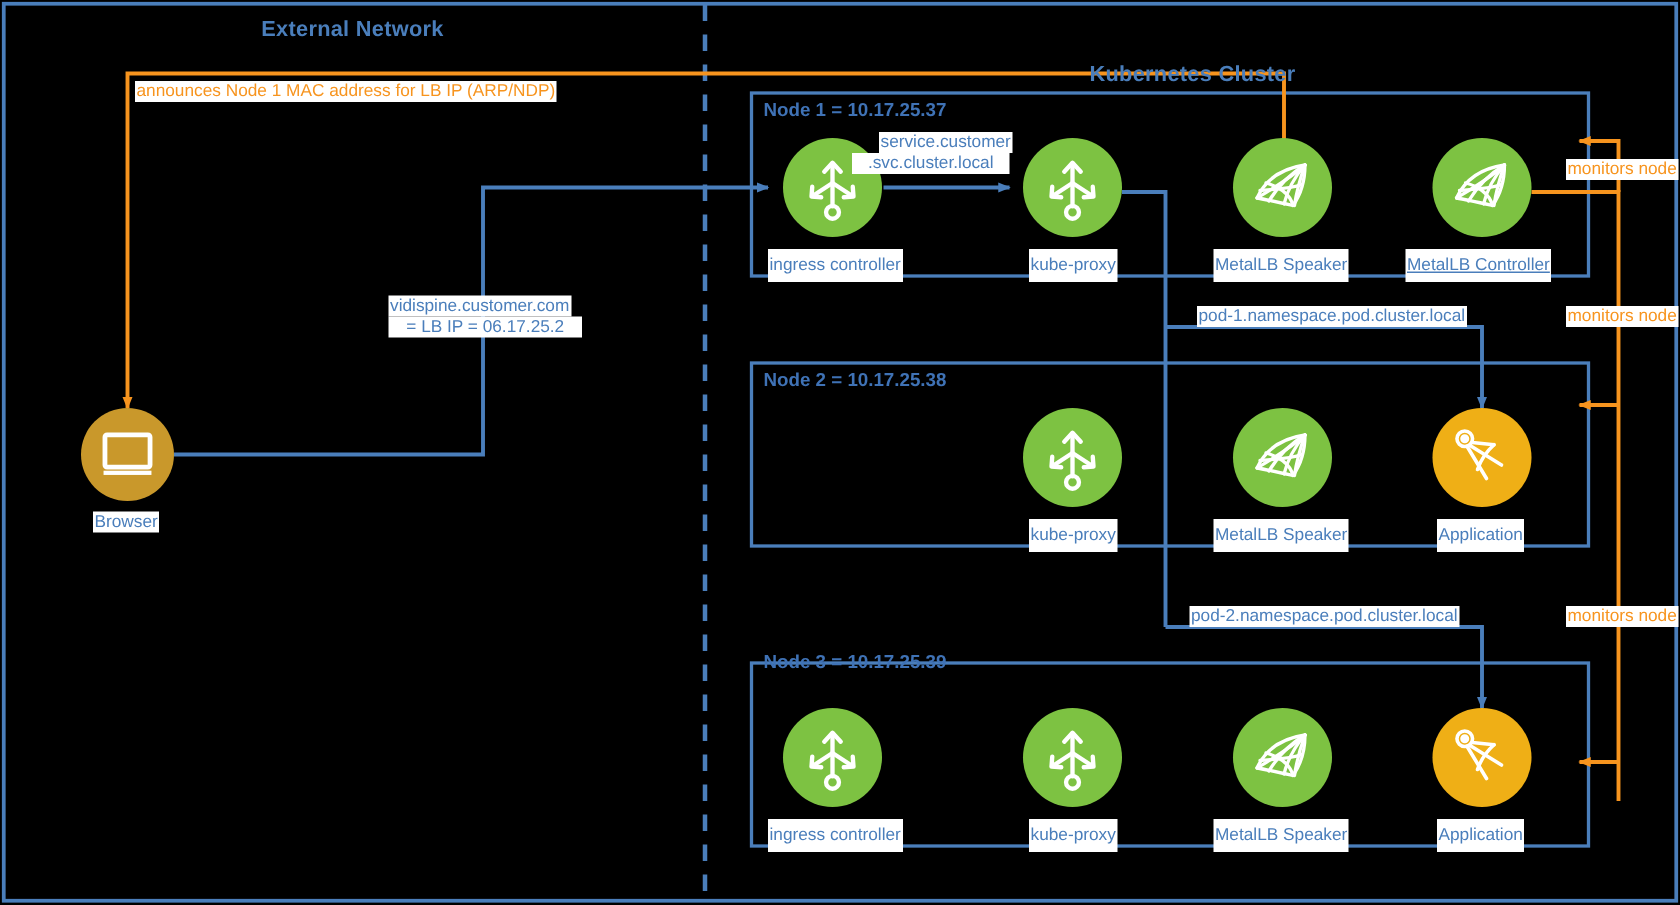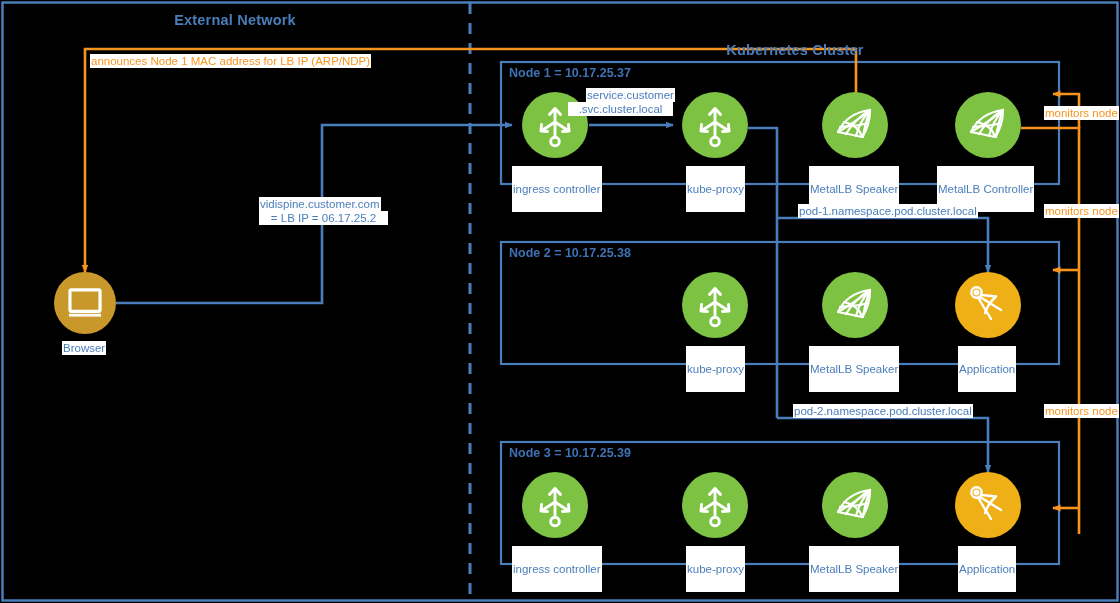--- a/index.html
+++ b/index.html
@@ -4,21 +4,21 @@
 <style>
   html,body{margin:0;padding:0;background:#000;}
   body{width:1120px;height:603px;overflow:hidden;
        font-family:"Liberation Sans",sans-serif;}
   #stage{position:relative;width:909px;height:603px;background:#000;}
   svg.layer{position:absolute;left:0;top:0;width:1120px;height:603px;}
   .zone-title{position:absolute;color:#4a7ebb;font-weight:bold;font-size:14.5px;
               text-align:center;letter-spacing:.2px;}
   .node-title{position:absolute;color:#3f72b5;font-weight:bold;font-size:12.5px;}
   .nlabel{position:absolute;font-size:11.5px;color:#4a7ebb;background:#fff;
-          padding:16px 1px;white-space:nowrap;line-height:14px;}
+          padding:4px 1px;white-space:nowrap;line-height:14px;}
   .elabel{position:absolute;font-size:11.5px;color:#4a7ebb;background:#fff;
           padding:0 1px;white-space:nowrap;line-height:14px;text-align:center;}
   .olabel{position:absolute;font-size:11.5px;color:#F7941E;background:#fff;
           padding:0 1px;white-space:nowrap;line-height:14px;}
   .icon{position:absolute;width:66px;height:66px;border-radius:50%;}
   .icon.green{background:#7DC242;}
   .icon.gold{background:#EFAF16;}
   .icon.browser{background:#C9982B;width:62px;height:62px;}
   .icon svg{position:absolute;left:0;top:0;width:100%;height:100%;}
 </style>
@@ -64,21 +64,21 @@
     <path d="M777,218 L988,218 L988,272" fill="none" stroke="#4a7ebb" stroke-width="2.6" marker-end="url(#bArrow)"></path>
 
     <path d="M777,418 L988,418 L988,472" fill="none" stroke="#4a7ebb" stroke-width="2.6" marker-end="url(#bArrow)"></path>
   </svg>
 
   <div class="zone-title" style="left:0;top:12px;width:470px;">External Network</div>
   <div class="zone-title" style="left:470px;top:12px;width:650px;margin-top:30px;">Kubernetes Cluster</div>
 
   <div class="node-title" style="left:509px;top:66px;">Node 1 = 10.17.25.37</div>
   <div class="node-title" style="left:509px;top:246px;">Node 2 = 10.17.25.38</div>
-  <div class="node-title" style="left:509px;top:446px;">Node 3 = 10.17.25.39</div>
+  <div class="node-title" style="left:509px;top:434px;">Node 3 = 10.17.25.39</div>
 
   <div class="icon browser" style="left:54px;top:272px;">
     <svg viewBox="0 0 66 66" xmlns="http://www.w3.org/2000/svg">
       <rect x="17" y="19" width="32" height="23" rx="1.5" fill="none" stroke="#fff" stroke-width="3.4"></rect>
       <rect x="16" y="44.5" width="34" height="3" fill="#fff"></rect>
     </svg>
   </div>
   <div class="elabel" style="left:62px;top:341px;">Browser</div>
 
   <div class="icon green" style="left:522px;top:92px;">
@@ -132,21 +132,21 @@
         <path d="M16,40 C22,27 34,20 48,18 C48,28 45,38 40,45 C31,43 22,41 16,40 Z"></path>
         <path d="M48,18 C38,24 30,32 24,42"></path>
         <path d="M48,18 C40,27 36,36 34,44"></path>
         <path d="M48,18 C44,29 42,38 41,45"></path>
         <path d="M16,40 C26,34 38,27 48,18"></path>
         <path d="M18,35 C28,34 38,34 46,31"></path>
         <path d="M22,30 C30,32 38,37 40,45"></path>
       </g>
     </svg>
   </div>
-  <div class="nlabel" style="left:937px;top:166px;">MetalLB Controller</div>
+  <div class="nlabel" style="left:937px;top:166px;text-decoration:underline;">MetalLB Controller</div>
 
   <div class="icon green" style="left:682px;top:272px;">
     <svg viewBox="0 0 66 66" xmlns="http://www.w3.org/2000/svg">
       <g fill="none" stroke="#fff" stroke-width="2.9" stroke-linecap="round" stroke-linejoin="round">
         <path d="M33,45.5 L33,17"></path>
         <path d="M27.5,22.5 L33,16.5 L38.5,22.5"></path>
         <path d="M33,30 L20,38.5"></path>
         <path d="M19.5,32.5 L19,39 L25.5,39.5"></path>
         <path d="M33,30 L46,38.5"></path>
         <path d="M46.5,32.5 L47,39 L40.5,39.5"></path>

